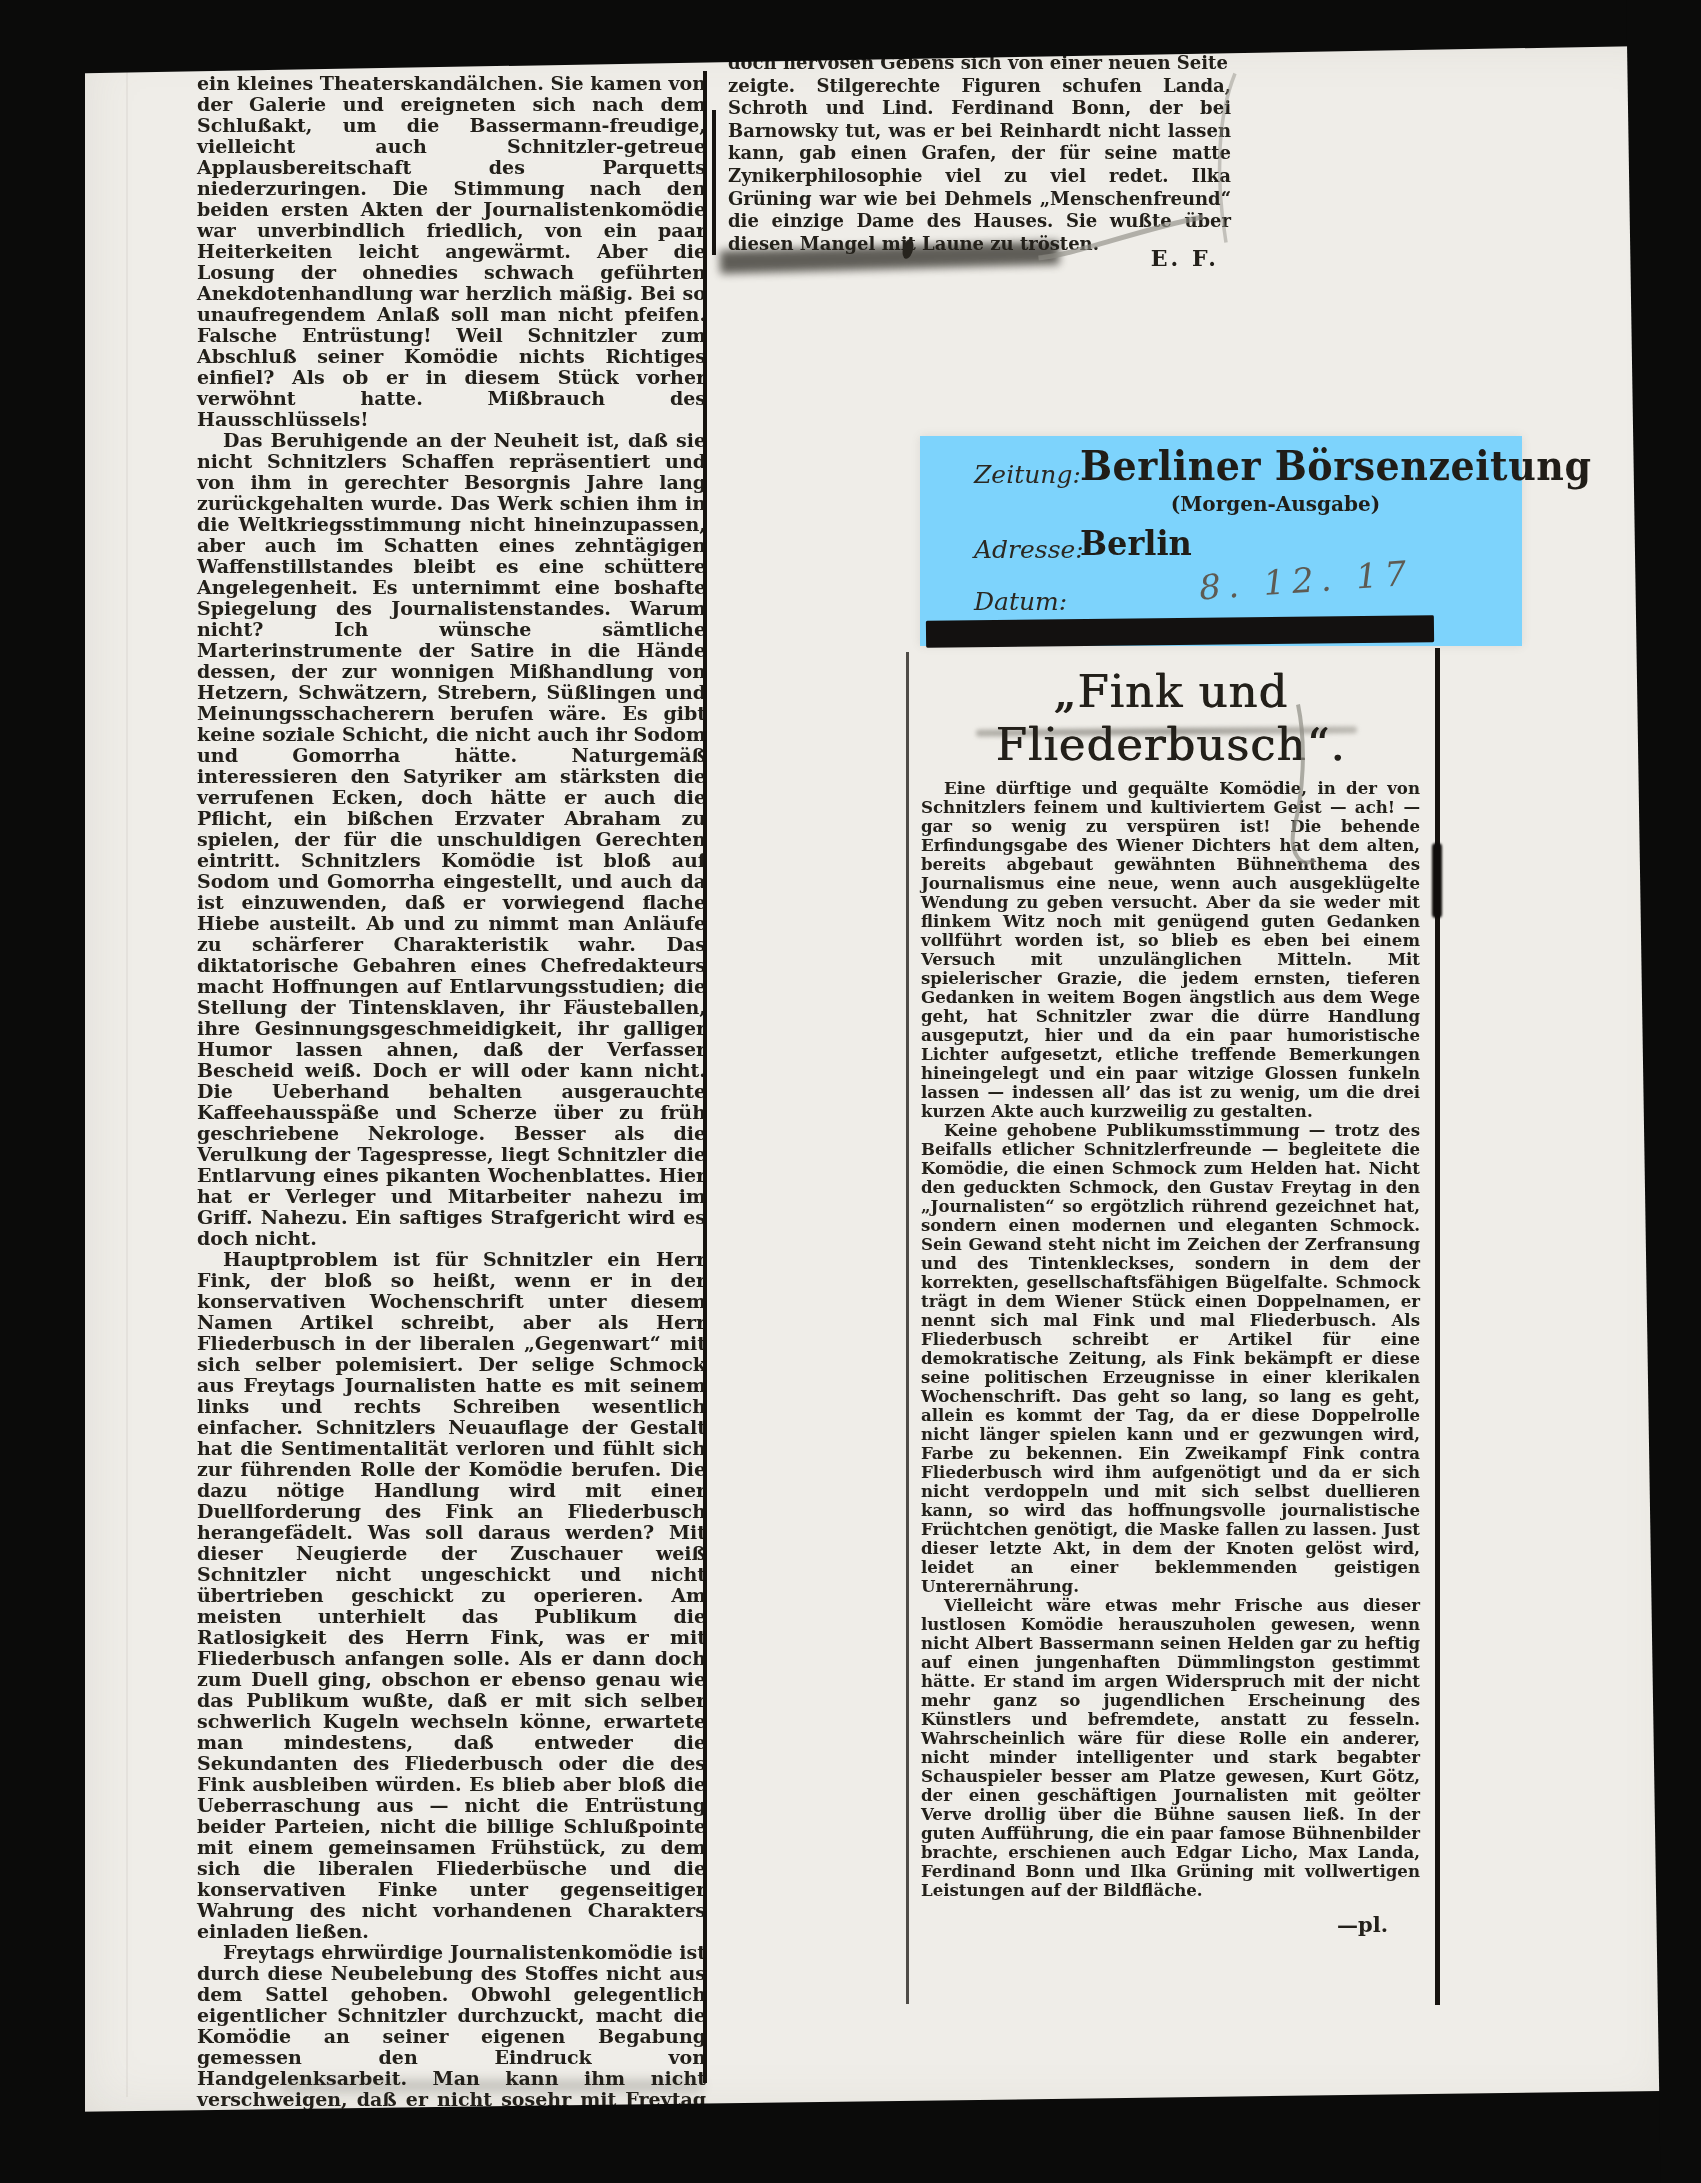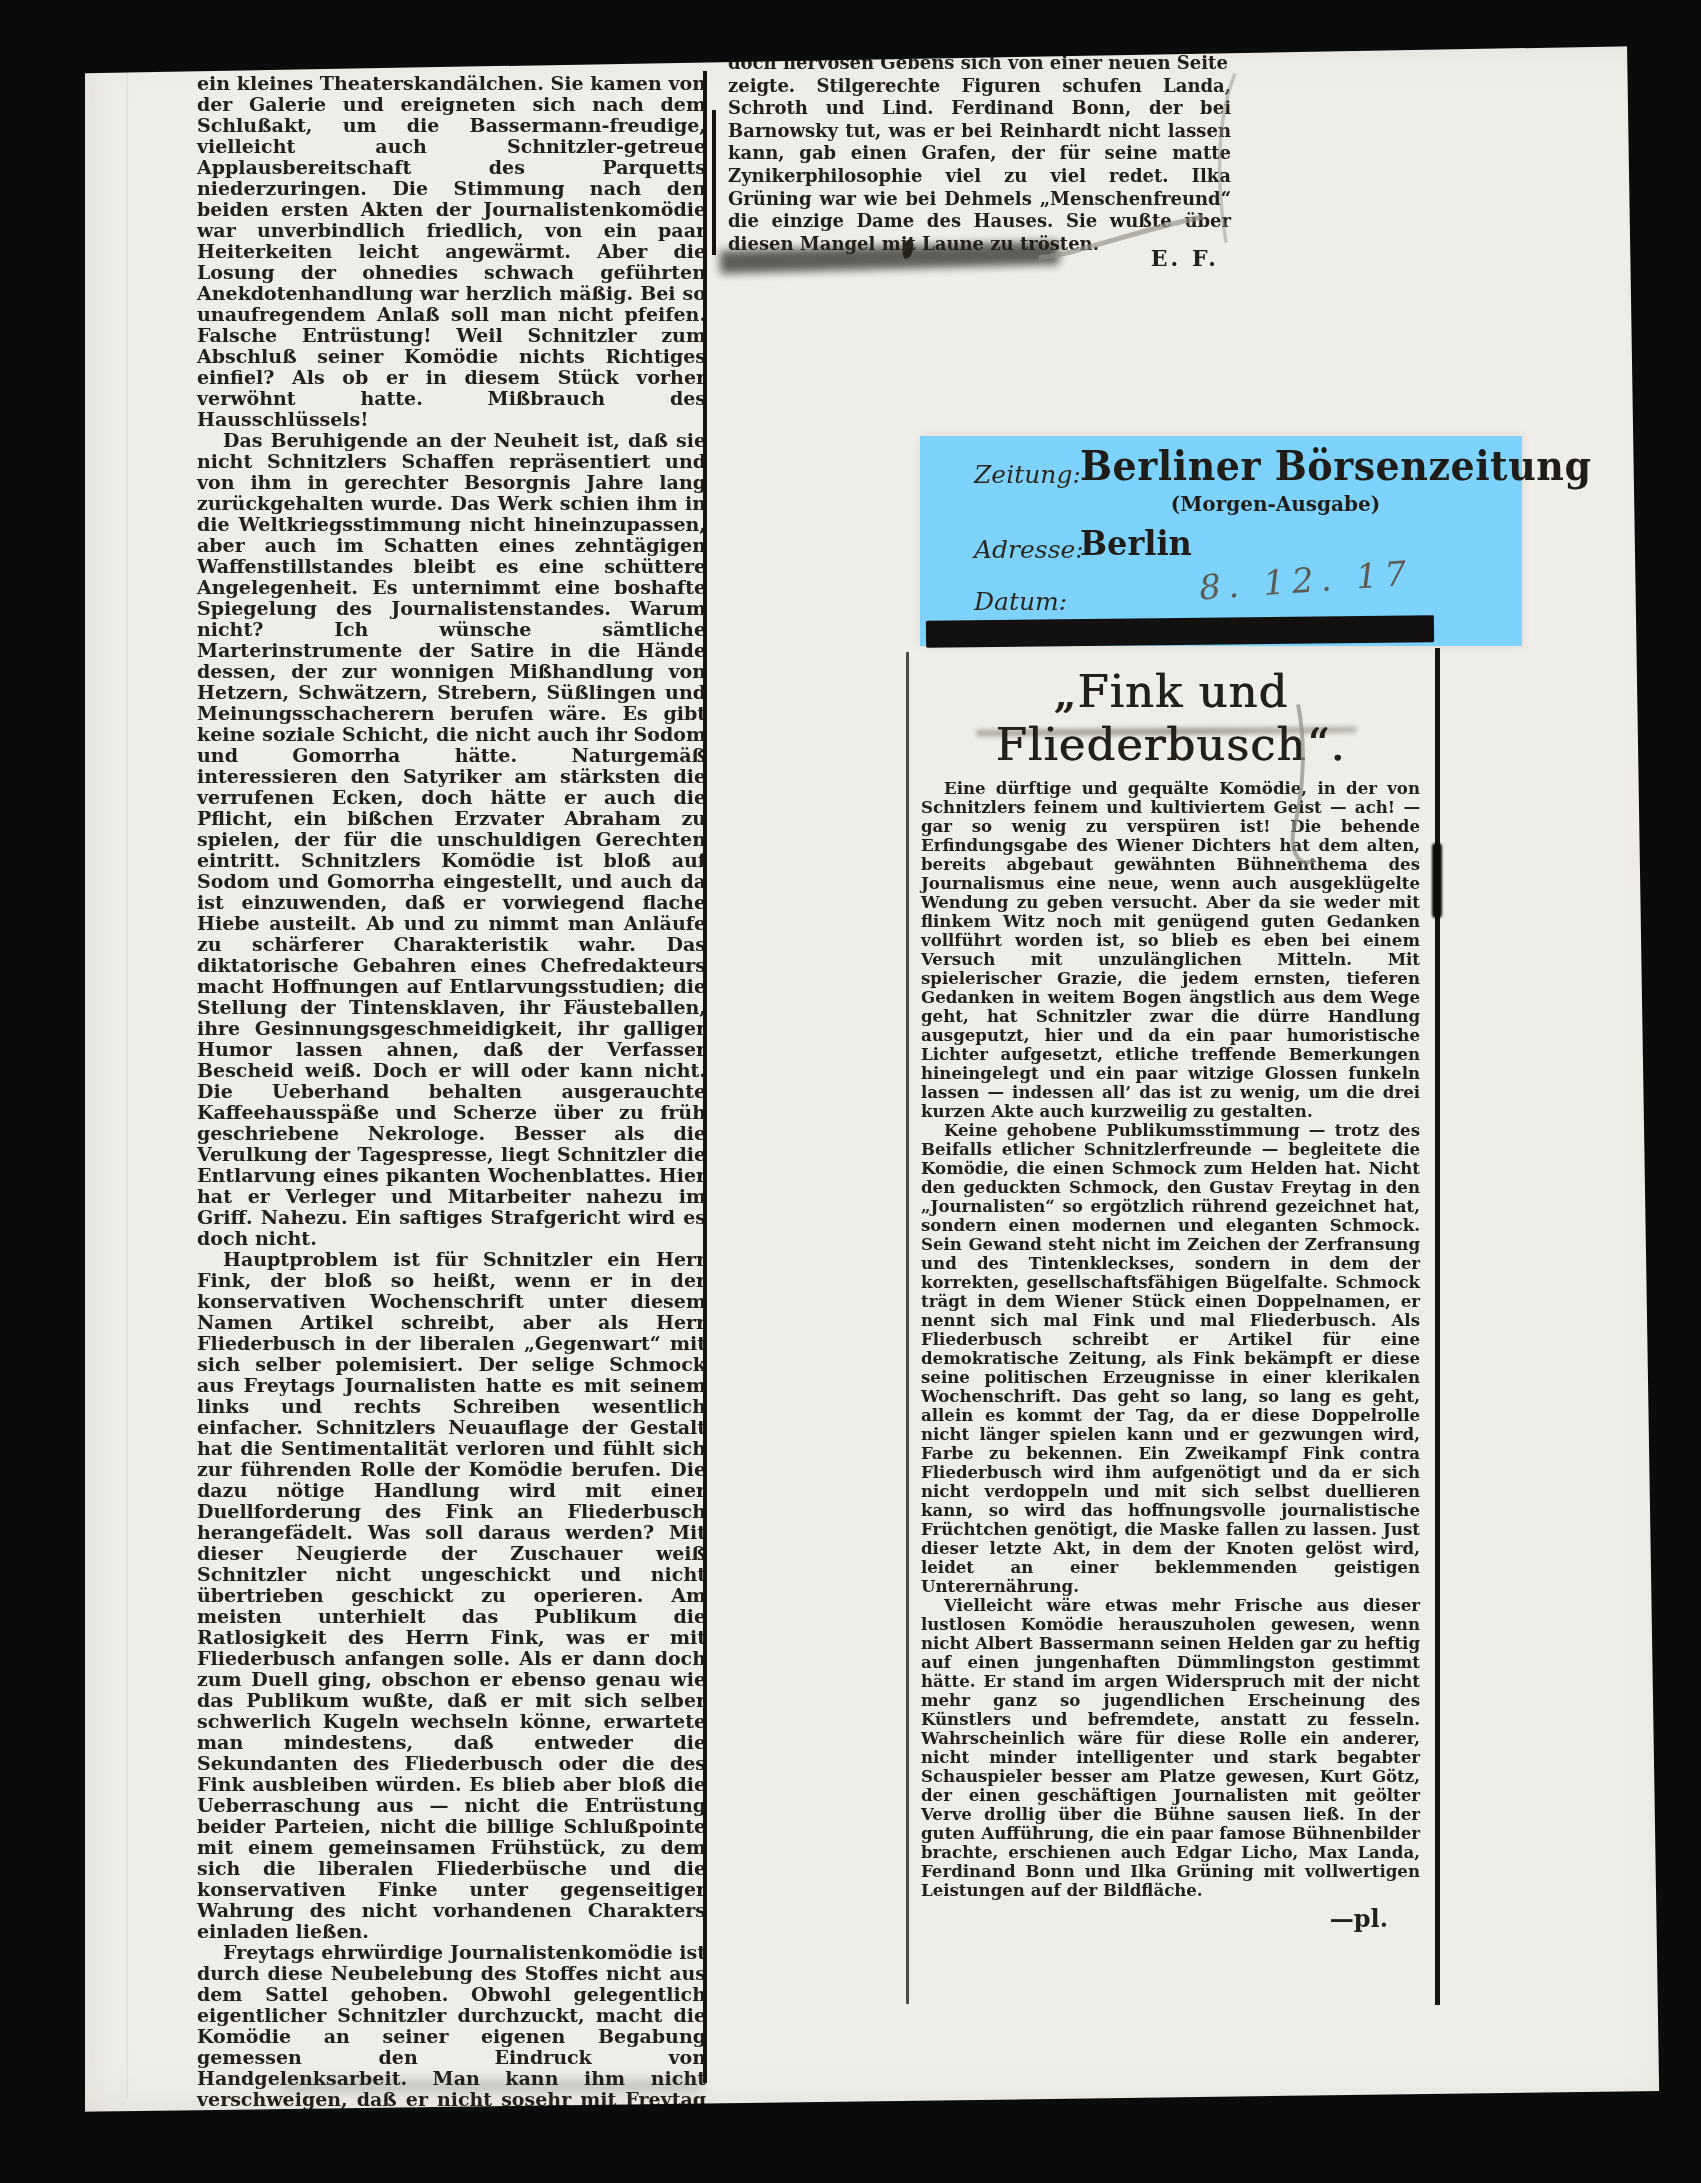--- a/index.html
+++ b/index.html
@@ -56,21 +56,21 @@
   .art-inner{position:absolute;left:921px;top:657px;width:499px;z-index:5;}
   .art-title{font-size:45px;font-weight:400;text-align:center;margin:8px;letter-spacing:1px;
              text-shadow:0.8px 0 currentColor;}
   .title-smudge{position:absolute;left:976px;top:728px;width:381px;height:6.5px;z-index:5;
                 background:linear-gradient(90deg,#8a877f,#6f6c64,#9a978f);filter:blur(2px);
                 opacity:.6;transform:rotate(-0.5deg);border-radius:3px;}
   .art-subtitle{font-size:23px;font-weight:700;text-align:center;line-height:27px;margin-top:13px;
                 text-shadow:0.4px 0 currentColor;}
   .art-body p{margin:0;font-size:16.6px;line-height:19px;text-indent:23px;}
   .art-body{}
-  .art-sig{text-align:right;padding-right:32px;font-size:24px;font-weight:700;margin-top:4px;}
+  .art-sig{text-align:right;padding-right:32px;font-size:21px;font-weight:700;margin-top:12px;}
   .pencil{position:absolute;z-index:8;}
 </style>
 </head>
 <body>
 
 <div class="stage">
   <div class="page"></div>
   <div class="crease"></div>
 
   <div class="left-col frak">

